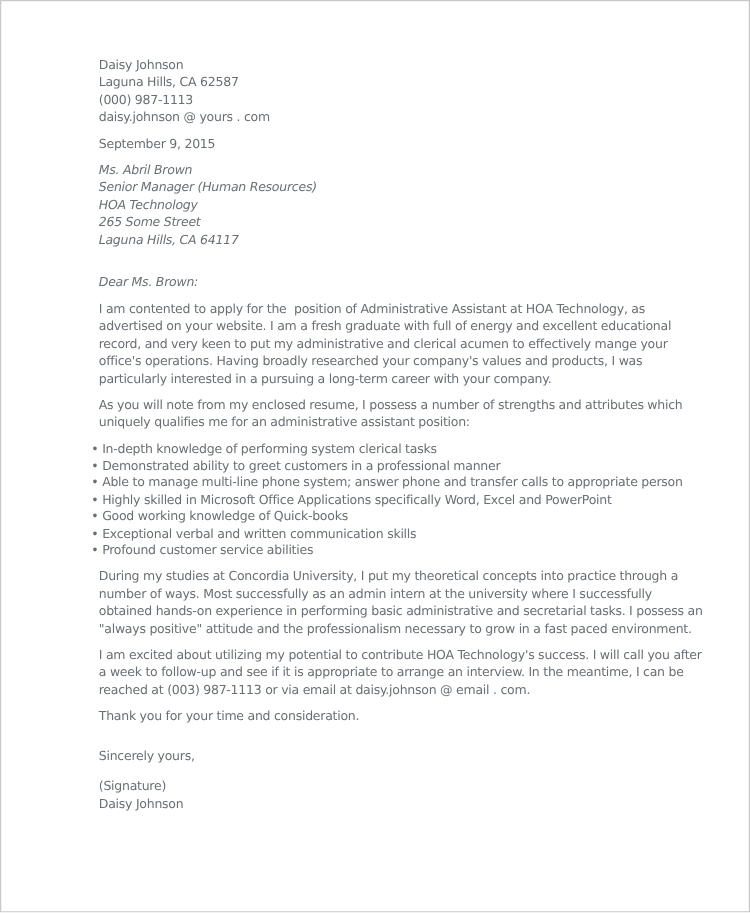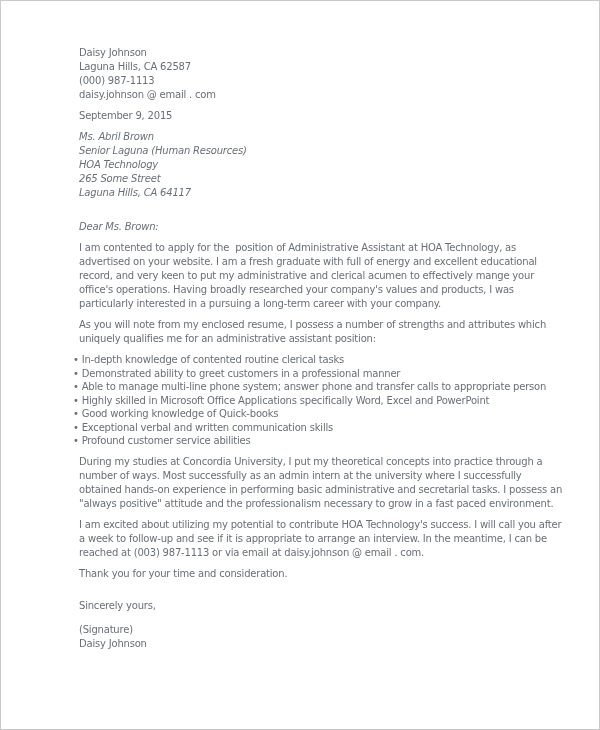--- a/index.html
+++ b/index.html
@@ -41,41 +41,41 @@
 </head>
 <body>
 
 <div class="page">
   <div class="content">
 
     <div class="block sender">
       <div class="line">Daisy Johnson</div>
       <div class="line">Laguna Hills, CA 62587</div>
       <div class="line">(000) 987-1113</div>
-      <div class="line">daisy.johnson @ email . com</div>
+      <div class="line">daisy.johnson @ yours . com</div>
     </div>
 
     <div class="block date-line">September 9, 2015</div>
 
     <div class="block recipient">
       <div class="line">Ms. Abril Brown</div>
-      <div class="line">Senior Laguna (Human Resources)</div>
+      <div class="line">Senior Manager (Human Resources)</div>
       <div class="line">HOA Technology</div>
       <div class="line">265 Some Street</div>
       <div class="line">Laguna Hills, CA 64117</div>
     </div>
 
     <div class="block salutation">Dear Ms. Brown:</div>
 
     <p class="para">I am contented to apply for the  position of Administrative Assistant at HOA Technology, as advertised on your website. I am a fresh graduate with full of energy and excellent educational record, and very keen to put my administrative and clerical acumen to effectively mange your office's operations. Having broadly researched your company's values and products, I was particularly interested in a pursuing a long-term career with your company.</p>
 
     <p class="para">As you will note from my enclosed resume, I possess a number of strengths and attributes which uniquely qualifies me for an administrative assistant position:</p>
 
     <ul class="qualities">
-      <li><span class="marker">•</span><span>In-depth knowledge of contented routine clerical tasks</span></li>
+      <li><span class="marker">•</span><span>In-depth knowledge of performing system clerical tasks</span></li>
       <li><span class="marker">•</span><span>Demonstrated ability to greet customers in a professional manner</span></li>
       <li><span class="marker">•</span><span>Able to manage multi-line phone system; answer phone and transfer calls to appropriate person</span></li>
       <li><span class="marker">•</span><span>Highly skilled in Microsoft Office Applications specifically Word, Excel and PowerPoint</span></li>
       <li><span class="marker">•</span><span>Good working knowledge of Quick-books</span></li>
       <li><span class="marker">•</span><span>Exceptional verbal and written communication skills</span></li>
       <li><span class="marker">•</span><span>Profound customer service abilities</span></li>
     </ul>
 
     <p class="para">During my studies at Concordia University, I put my theoretical concepts into practice through a number of ways. Most successfully as an admin intern at the university where I successfully obtained hands-on experience in performing basic administrative and secretarial tasks. I possess an "always positive" attitude and the professionalism necessary to grow in a fast paced environment.</p>
 

